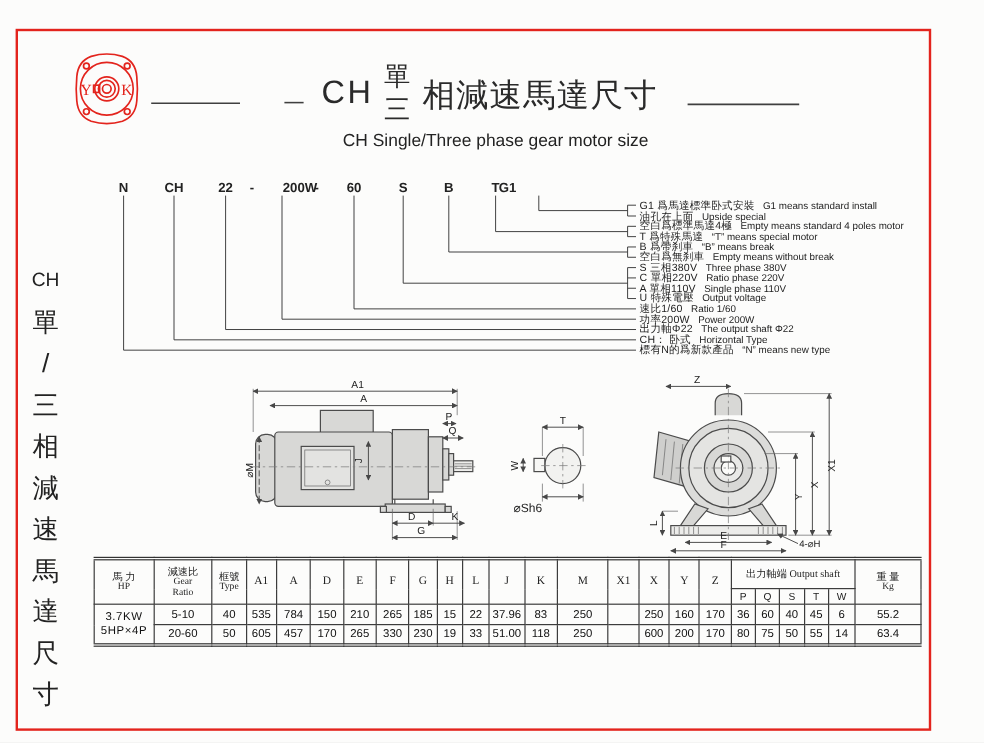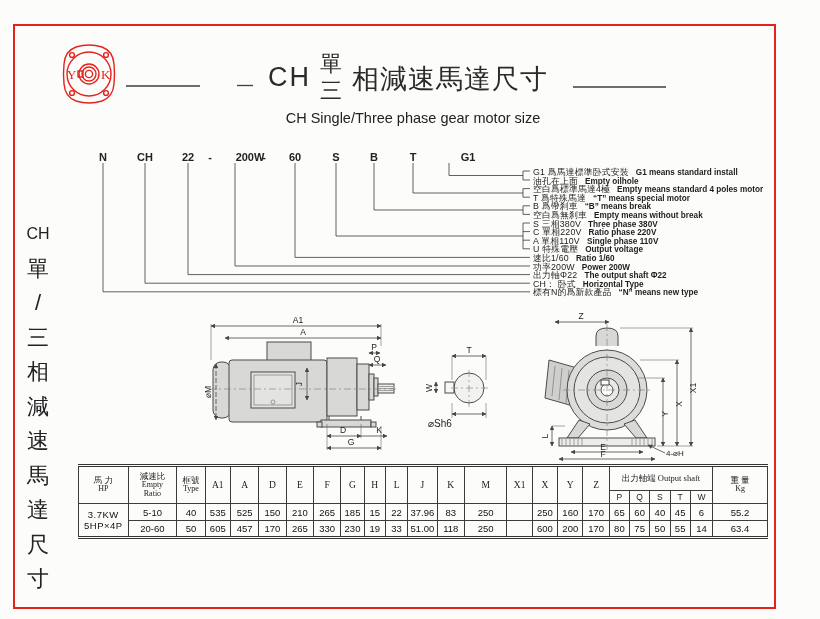--- a/index.html
+++ b/index.html
@@ -16,21 +16,21 @@
   
   #sidebar{left:18px;top:217px;width:40px;text-align:center;}
   #sidebar .sb{display:block;height:34.5px;line-height:34.5px;font-size:22px;color:#222;}
   #sidebar .sb-latin{font-size:16px;}
   
   .tok{position:absolute;top:151px;transform:translateX(-50%);font-size:11px;font-weight:bold;color:#222;white-space:nowrap;}
   
   #legend{left:533px;top:166px;}
   .lg-line{white-space:nowrap;height:8.6px;line-height:8.6px;}
   .lg-zh{font-size:8.8px;letter-spacing:0.2px;color:#1d1d1d;}
-  .lg-en{font-size:8.2px;margin-left:7px;color:#1d1d1d;font-weight:bold;}
+  .lg-en{font-size:8.2px;margin-left:7px;color:#1d1d1d;}
   
   svg{overflow:visible;font-family:"Liberation Sans","DejaVu Sans",sans-serif;}
   .dim{stroke:#474747;stroke-width:0.8;fill:none;}
   .thin{stroke:#6a6a6a;stroke-width:0.6;fill:none;}
   .out{stroke:#4b4b4b;stroke-width:1;}
   .cl{stroke:#7a7a7a;stroke-width:0.6;stroke-dasharray:7 3 2 3;fill:none;}
   .dtx{font-size:8.5px;fill:#222;}
   
   #spec{left:78px;top:464px;width:690px;border-collapse:collapse;table-layout:fixed;background:transparent;}
   #spec th,#spec td{border:1px solid #3c3c3c;text-align:center;vertical-align:middle;padding:0;font-weight:normal;overflow:hidden;}
@@ -95,25 +95,25 @@
   <span class="tok" style="left:103px">N</span>
   <span class="tok" style="left:145px">CH</span>
   <span class="tok" style="left:188px">22</span>
   <span class="tok" style="left:210px">-</span>
   <span class="tok" style="left:250px">200W</span>
   <span class="tok" style="left:264px">-</span>
   <span class="tok" style="left:295px">60</span>
   <span class="tok" style="left:336px">S</span>
   <span class="tok" style="left:374px">B</span>
   <span class="tok" style="left:413px">T</span>
-  <span class="tok" style="left:468px">G1</span>
+  <span class="tok" style="left:423px">G1</span>
 
   <div id="legend" class="abs">
     <div class="lg-line"><span class="lg-zh">G1 爲馬達標準卧式安裝</span><span class="lg-en">G1 means standard install</span></div>
-    <div class="lg-line"><span class="lg-zh">油孔在上面</span><span class="lg-en">Empty oilhole</span></div>
+    <div class="lg-line"><span class="lg-zh">油孔在上面</span><span class="lg-en">Upside special</span></div>
     <div class="lg-line"><span class="lg-zh">空白爲標準馬達4極</span><span class="lg-en">Empty means standard 4 poles motor</span></div>
     <div class="lg-line"><span class="lg-zh">T 爲特殊馬達</span><span class="lg-en">“T” means special motor</span></div>
     <div class="lg-line"><span class="lg-zh">B 爲帶刹車</span><span class="lg-en">“B” means break</span></div>
     <div class="lg-line"><span class="lg-zh">空白爲無刹車</span><span class="lg-en">Empty means without break</span></div>
     <div class="lg-line"><span class="lg-zh">S 三相380V</span><span class="lg-en">Three phase 380V</span></div>
     <div class="lg-line"><span class="lg-zh">C 單相220V</span><span class="lg-en">Ratio phase 220V</span></div>
     <div class="lg-line"><span class="lg-zh">A 單相110V</span><span class="lg-en">Single phase 110V</span></div>
     <div class="lg-line"><span class="lg-zh">U 特殊電壓</span><span class="lg-en">Output voltage</span></div>
     <div class="lg-line"><span class="lg-zh">速比1/60</span><span class="lg-en">Ratio 1/60</span></div>
     <div class="lg-line"><span class="lg-zh">功率200W</span><span class="lg-en">Power 200W</span></div>
@@ -272,21 +272,21 @@
       <col style="width:54px">
     </colgroup>
     <thead>
       <tr class="h1">
         <th rowspan="2">
           <div class="h-zh">馬 力</div>
             <div class="h-en">HP</div>
         </th>
         <th rowspan="2">
           <div class="h-zh">減速比</div>
-          <div class="h-en">Empty</div>
+          <div class="h-en">Gear</div>
           <div class="h-en">Ratio</div>
         </th>
         <th rowspan="2">
           <div class="h-zh">框號</div>
             <div class="h-en">Type</div>
         </th>
         <th rowspan="2" class="h-dim">A1</th>
         <th rowspan="2" class="h-dim">A</th>
         <th rowspan="2" class="h-dim">D</th>
         <th rowspan="2" class="h-dim">E</th>
@@ -317,35 +317,35 @@
     </thead>
     <tbody>
       <tr>
         <td rowspan="2" class="hp-cell">
           <div>3.7KW</div>
             <div>5HP×4P</div>
         </td>
         <td>5-10</td>
         <td>40</td>
         <td>535</td>
-        <td>525</td>
+        <td>784</td>
         <td>150</td>
         <td>210</td>
         <td>265</td>
         <td>185</td>
         <td>15</td>
         <td>22</td>
         <td>37.96</td>
         <td>83</td>
         <td class="bold">250</td>
         <td></td>
         <td>250</td>
         <td>160</td>
         <td>170</td>
-        <td>65</td>
+        <td>36</td>
         <td>60</td>
         <td>40</td>
         <td>45</td>
         <td>6</td>
         <td>55.2</td>
       </tr>
       <tr>
         <td>20-60</td>
         <td>50</td>
         <td>605</td>

